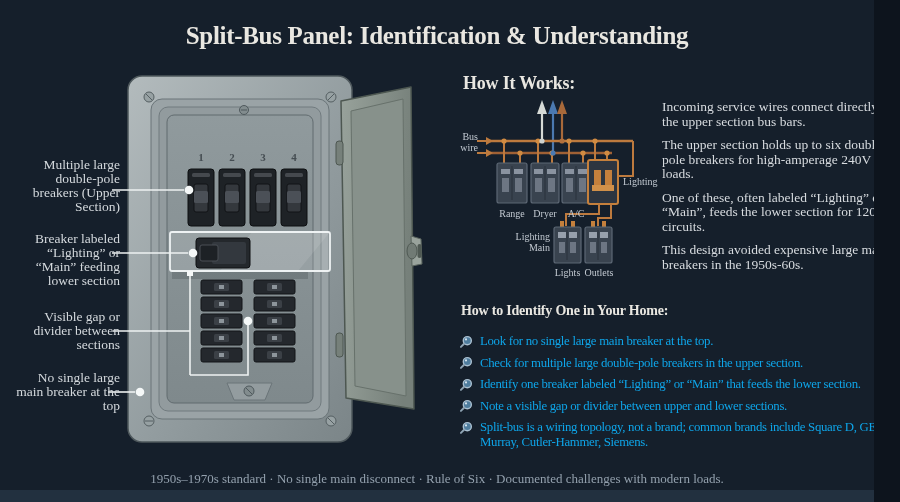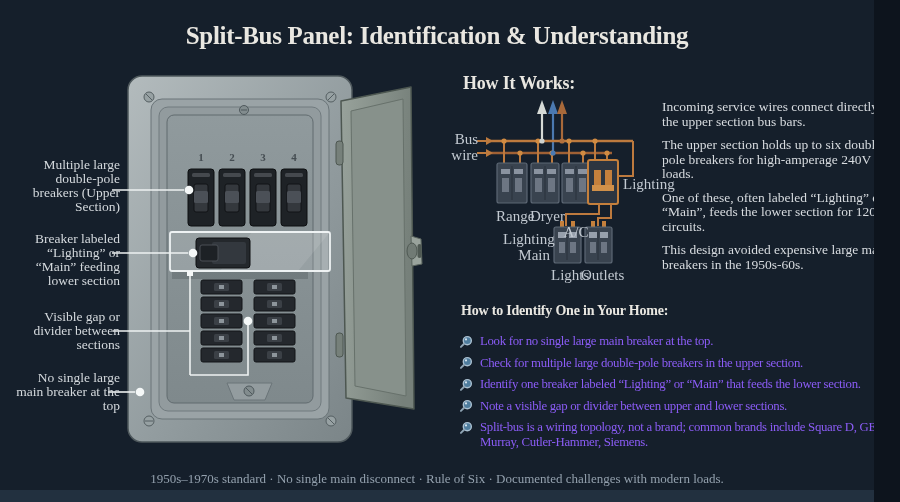--- a/index.html
+++ b/index.html
@@ -21,26 +21,26 @@
   .c1{left:8px;top:158px;}
   .c2{left:8px;top:232px;}
   .c3{left:8px;top:310px;}
   .c4{left:8px;top:371px;}
   .bnum{top:151px;width:12px;text-align:center;font-size:11px;color:#454d52;font-weight:bold;}
   .h2{font-weight:bold;color:#e9e7e1;white-space:nowrap;letter-spacing:-0.2px;}
   .hiw-head{left:463px;top:73px;font-size:18px;}
   .id-head{left:461px;top:303px;font-size:14px;}
   .hiw-text{left:650px;top:100px;width:247px;}
   .hiw-text p{margin:0 0 9px 12px;font-size:13.5px;line-height:14.5px;color:#d7dbdf;}
-  .dlabel{font-size:15px;line-height:16px;color:#c2c9d1;}
+  .dlabel{font-size:10px;line-height:11px;color:#c2c9d1;}
   .dlabel.ctr{text-align:center;}
   .dlabel.rt{text-align:right;}
   .bullets{left:459px;top:334px;width:440px;}
   .bullet{display:flex;gap:7px;margin-bottom:6.5px;align-items:flex-start;
-    font-size:12.8px;letter-spacing:-0.3px;line-height:15px;color:#8b5cf6;}
+    font-size:12.8px;letter-spacing:-0.3px;line-height:15px;color:#0ea5e9;}
   .bullet .txt{white-space:nowrap;}
   .bullet.wrap .txt{white-space:normal;}
   .bullet svg{flex:0 0 auto;margin-top:0.5px;}
   .footer-text{left:0;right:0;top:471px;text-align:center;font-size:13px;color:#93a0ad;white-space:nowrap;}
   .footer-band{left:0;top:490px;width:900px;height:12px;background:#22303f;}
 </style>
 </head>
 <body>
 
 <div class="canvas">
@@ -307,21 +307,21 @@
   <div class="abs callout c1">Multiple large double-pole breakers (Upper Section)</div>
   <div class="abs callout c2">Breaker labeled “Lighting” or “Main” feeding lower section</div>
   <div class="abs callout c3">Visible gap or divider between sections</div>
   <div class="abs callout c4">No single large main breaker at the top</div>
 
   <div class="abs h2 hiw-head">How It Works:</div>
 
   <div class="abs dlabel rt" style="left:446px;top:131px;width:32px;">Bus wire</div>
   <div class="abs dlabel ctr" style="left:496px;top:208px;width:32px;">Range</div>
   <div class="abs dlabel ctr" style="left:530px;top:208px;width:30px;">Dryer</div>
-  <div class="abs dlabel ctr" style="left:561px;top:208px;width:30px;margin-top:16px;">A/C</div>
+  <div class="abs dlabel ctr" style="left:561px;top:208px;width:30px;">A/C</div>
   <div class="abs dlabel" style="left:623px;top:176px;">Lighting</div>
   <div class="abs dlabel rt" style="left:503px;top:231px;width:47px;">Lighting Main</div>
   <div class="abs dlabel ctr" style="left:551px;top:267px;width:33px;">Lights</div>
   <div class="abs dlabel ctr" style="left:581px;top:267px;width:36px;">Outlets</div>
 
   <div class="abs hiw-text">
     <p>Incoming service wires connect directly to the upper section bus bars.</p>
     <p>The upper section holds up to six double-pole breakers for high-amperage 240V loads.</p>
     <p>One of these, often labeled “Lighting” or “Main”, feeds the lower section for 120V circuits.</p>
     <p>This design avoided expensive large main breakers in the 1950s-60s.</p>

